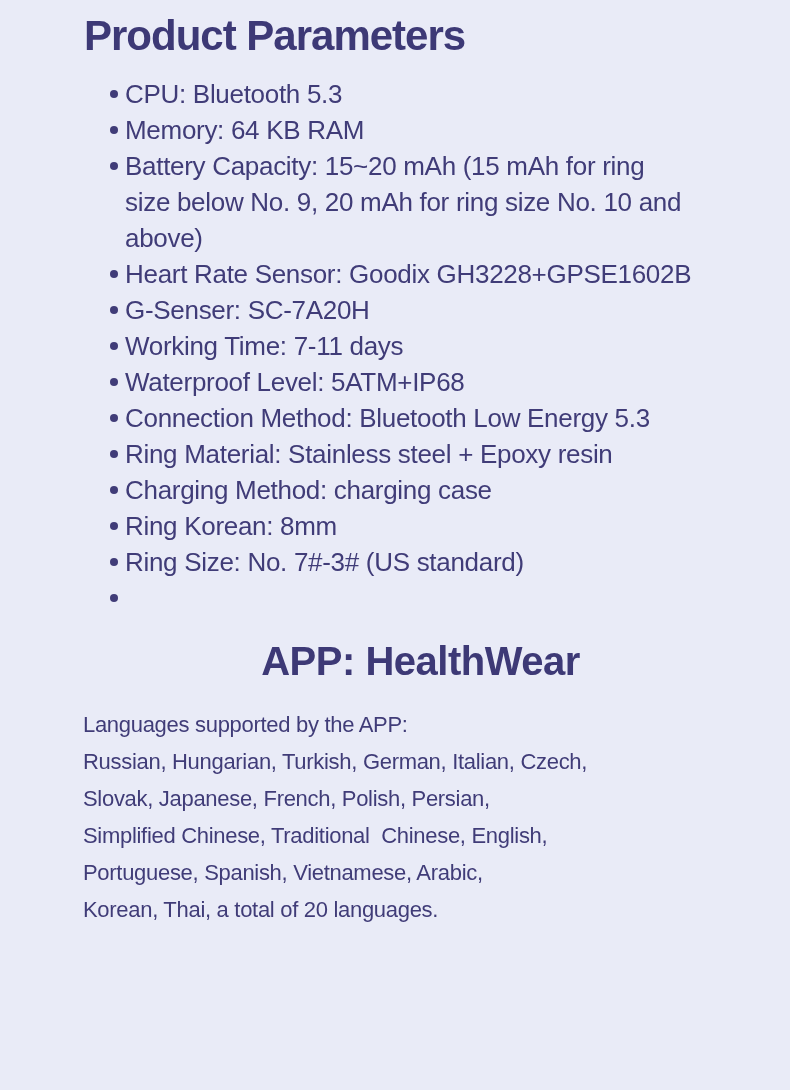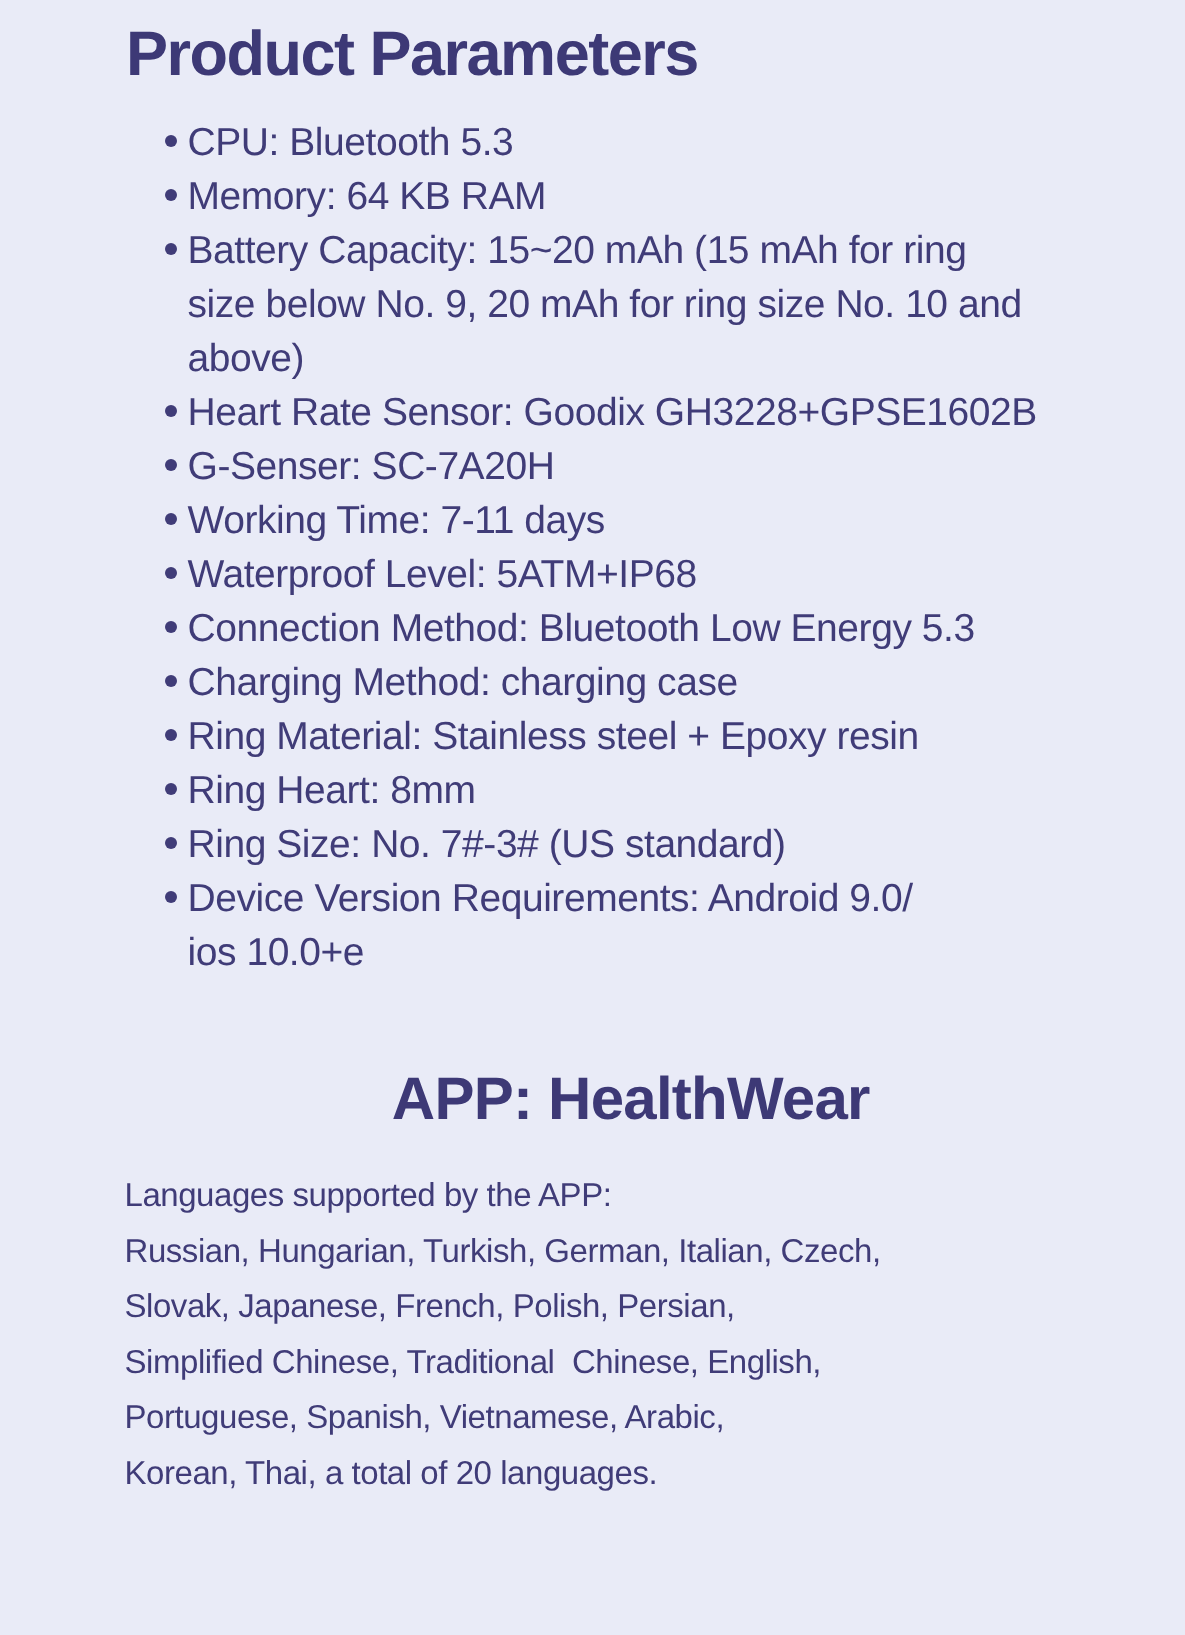--- a/index.html
+++ b/index.html
@@ -81,26 +81,25 @@
     <li class="spec-item"><span class="bullet"></span><span class="txt">CPU: Bluetooth 5.3</span></li>
     <li class="spec-item"><span class="bullet"></span><span class="txt">Memory: 64 KB RAM</span></li>
     <li class="spec-item"><span class="bullet"></span><span class="txt">Battery Capacity: 15~20 mAh (15 mAh for ring
 size below No. 9, 20 mAh for ring size No. 10 and
 above)</span></li>
     <li class="spec-item"><span class="bullet"></span><span class="txt">Heart Rate Sensor: Goodix GH3228+GPSE1602B</span></li>
     <li class="spec-item"><span class="bullet"></span><span class="txt">G-Senser: SC-7A20H</span></li>
     <li class="spec-item"><span class="bullet"></span><span class="txt">Working Time: 7-11 days</span></li>
     <li class="spec-item"><span class="bullet"></span><span class="txt">Waterproof Level: 5ATM+IP68</span></li>
     <li class="spec-item"><span class="bullet"></span><span class="txt">Connection Method: Bluetooth Low Energy 5.3</span></li>
+    <li class="spec-item"><span class="bullet"></span><span class="txt">Ring Material: Stainless steel + Epoxy resin</span></li>
     <li class="spec-item"><span class="bullet"></span><span class="txt">Charging Method: charging case</span></li>
-    <li class="spec-item"><span class="bullet"></span><span class="txt">Ring Material: Stainless steel + Epoxy resin</span></li>
-    <li class="spec-item"><span class="bullet"></span><span class="txt">Ring Heart: 8mm</span></li>
+    <li class="spec-item"><span class="bullet"></span><span class="txt">Ring Korean: 8mm</span></li>
     <li class="spec-item"><span class="bullet"></span><span class="txt">Ring Size: No. 7#-3# (US standard)</span></li>
-    <li class="spec-item"><span class="bullet"></span><span class="txt">Device Version Requirements: Android 9.0/
-ios 10.0+e</span></li>
+    <li class="spec-item"><span class="bullet"></span></li>
   </ul>
 
   <div class="h2">APP: HealthWear</div>
 
   <div class="languages">Languages supported by the APP:
 Russian, Hungarian, Turkish, German, Italian, Czech,
 Slovak, Japanese, French, Polish, Persian,
 Simplified Chinese, Traditional  Chinese, English,
 Portuguese, Spanish, Vietnamese, Arabic,
 Korean, Thai, a total of 20 languages.</div>

